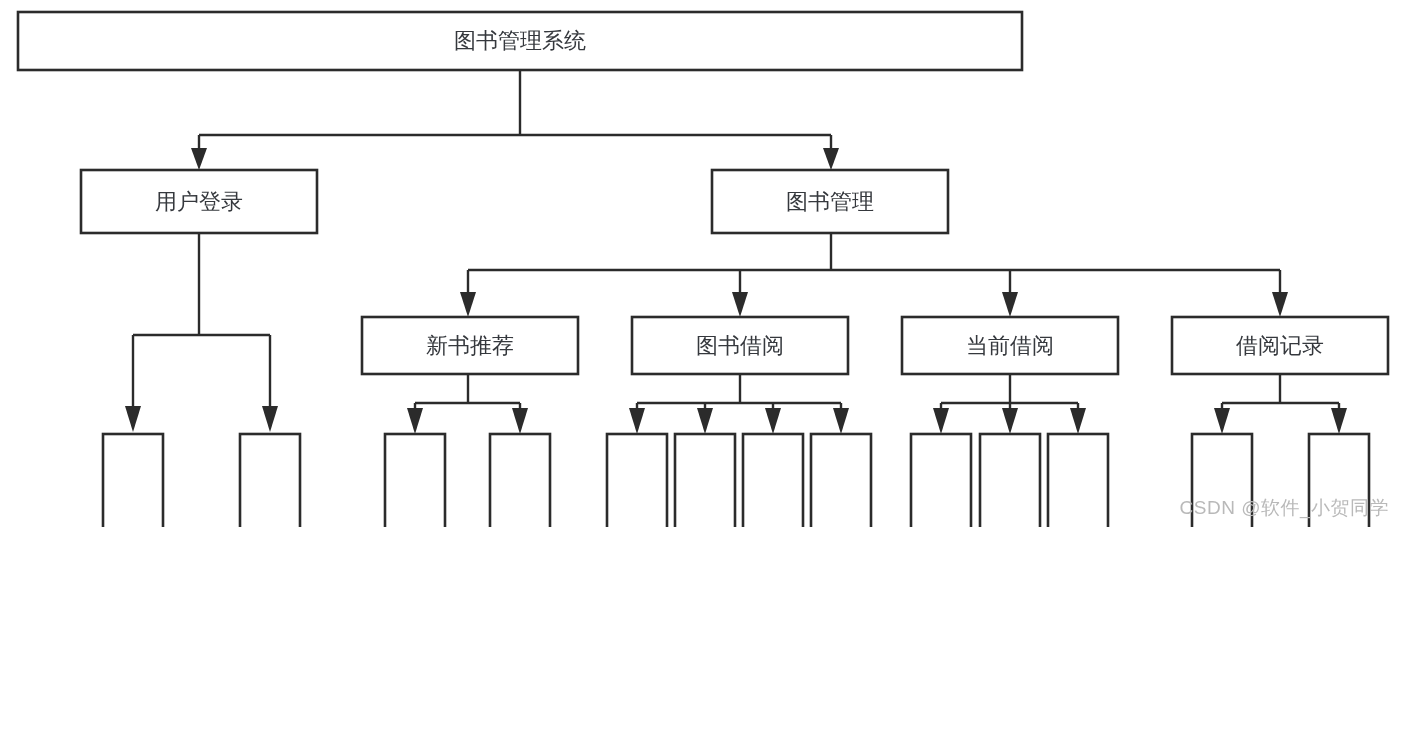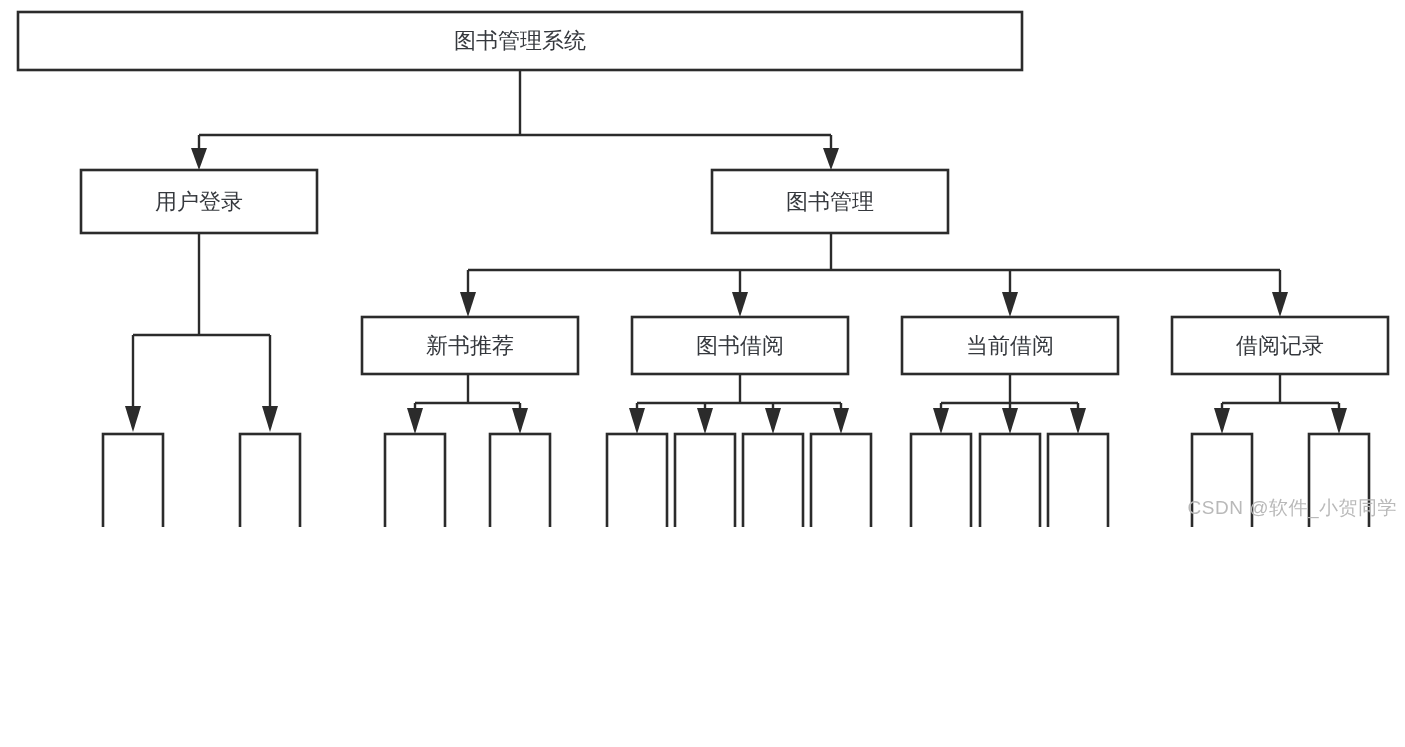--- a/index.html
+++ b/index.html
@@ -57,21 +57,21 @@
     font-family: "Liberation Sans", "DejaVu Sans", sans-serif;
     font-size: 21px;
     line-height: 1.18;
     letter-spacing: 3.5px;
     color: #35383d;
     pointer-events: none;
     white-space: nowrap;
   }
   .watermark {
     position: absolute;
-    right: 8px;
+    right: 16px;
     bottom: 6px;
     font-family: "Liberation Sans", "DejaVu Sans", sans-serif;
     font-size: 19px;
     color: #b9b9b9;
     letter-spacing: 0.5px;
     white-space: nowrap;
   }
 </style>
 </head>
 <body>

